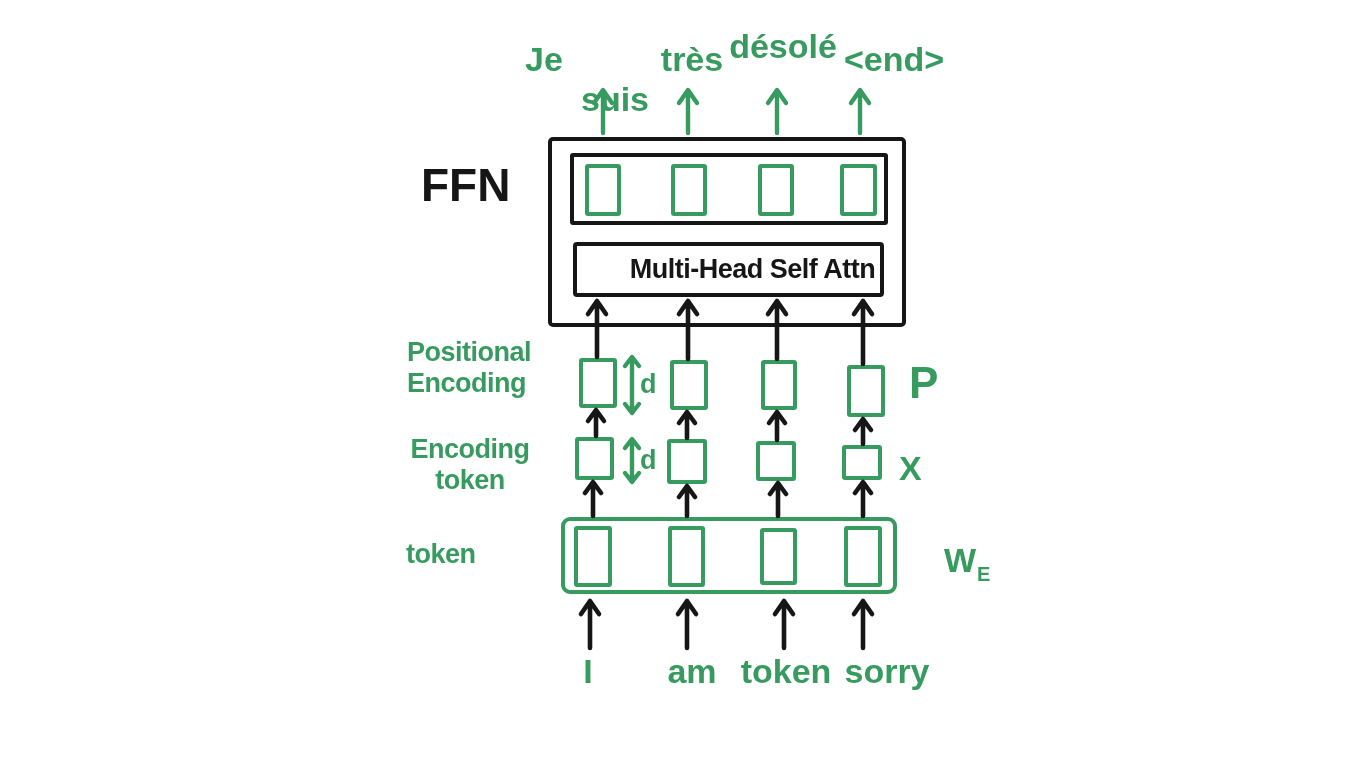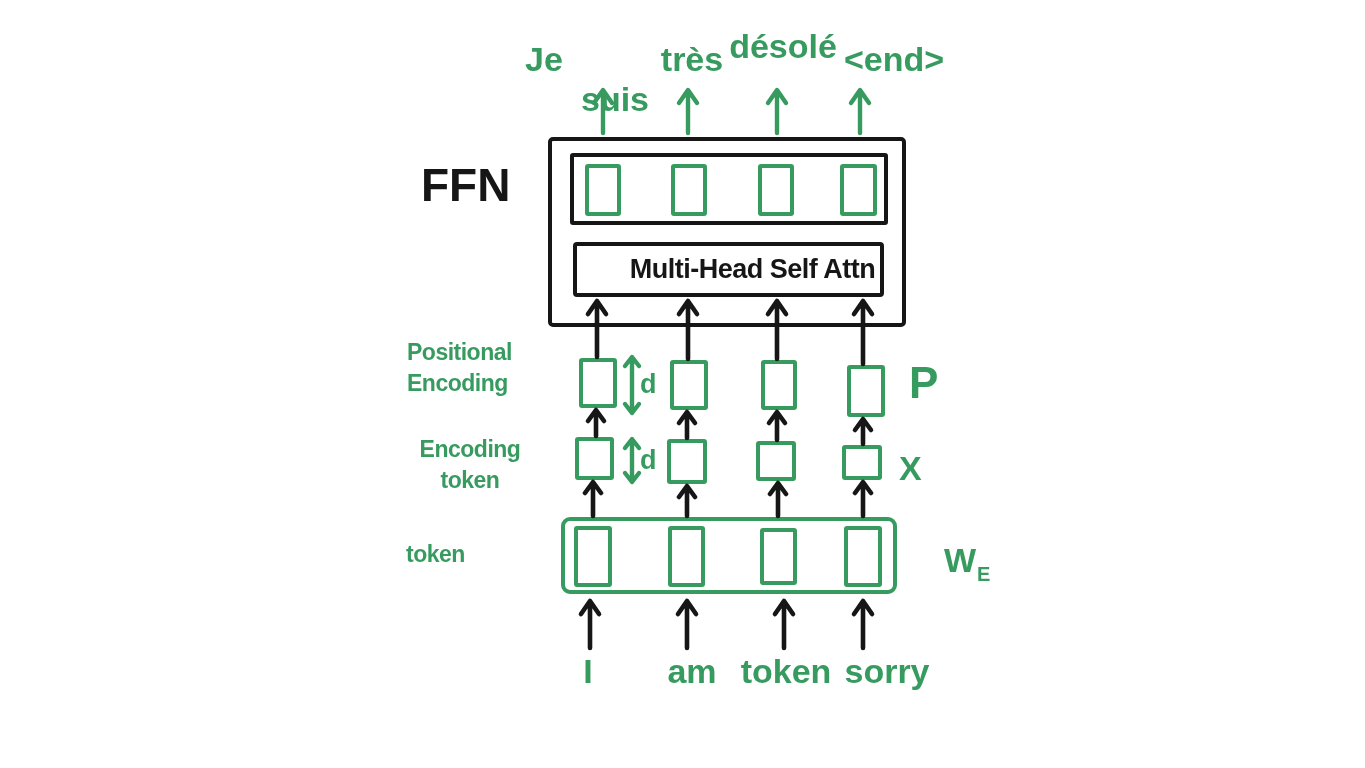--- a/index.html
+++ b/index.html
@@ -8,21 +8,21 @@
     font-family:"Liberation Sans",sans-serif;
   }
   
   .abs{position:absolute;box-sizing:border-box;}
   .blackbox{border:4px solid #161616;border-radius:5px;background:transparent;}
   .greenbox{border:4px solid #379b60;border-radius:3px;background:transparent;}
   
   .gtxt{color:#379b60;font-weight:bold;white-space:nowrap;}
   .ktxt{color:#161616;font-weight:bold;white-space:nowrap;}
   .tok{position:absolute;transform:translateX(-50%);font-size:34px;line-height:38px;}
-  .sidelabel{font-size:23px;line-height:31px;letter-spacing:-0.5px;}
+  .sidelabel{font-size:27px;line-height:31px;letter-spacing:-0.5px;}
   #ffn-label{font-size:46px;line-height:46px;}
   #mhsa-box{display:flex;align-items:center;justify-content:center;}
   #mhsa-box .lbl{font-size:27px;letter-spacing:-0.5px;}
   .sym-p{font-size:44px;}
   .sym-x{font-size:34px;}
   .sym-d{font-size:27px;}
   .we-base{font-size:34px;}
   .we-sub{font-size:20px;position:relative;top:9px;left:1px;}
   
   #arrows{position:absolute;left:0;top:0;width:1365px;height:768px;pointer-events:none;}

